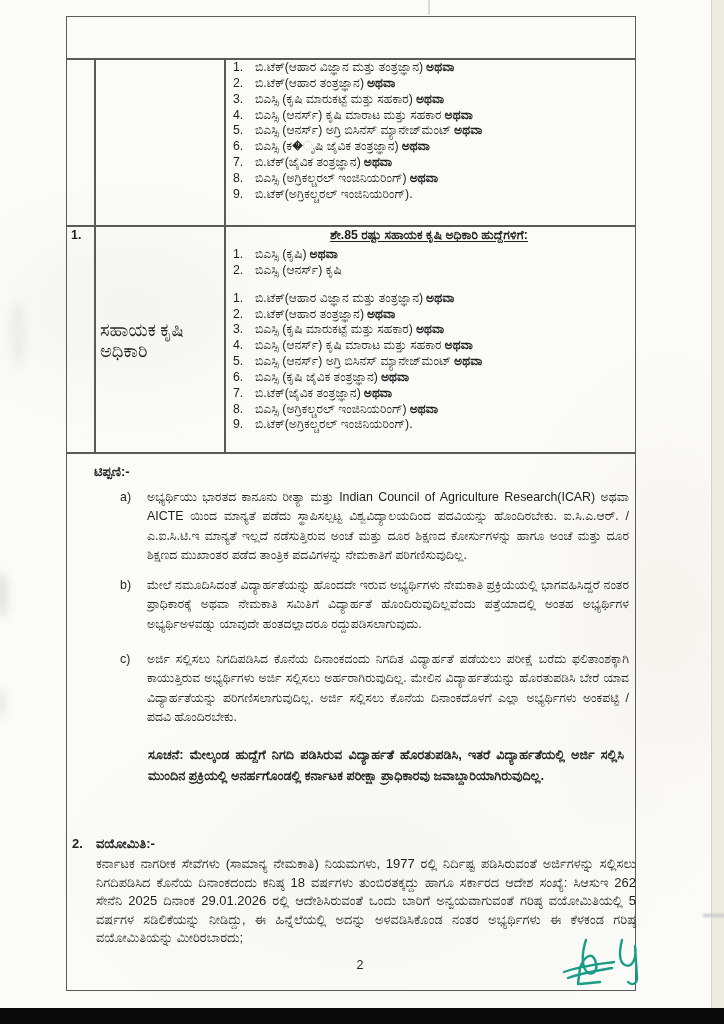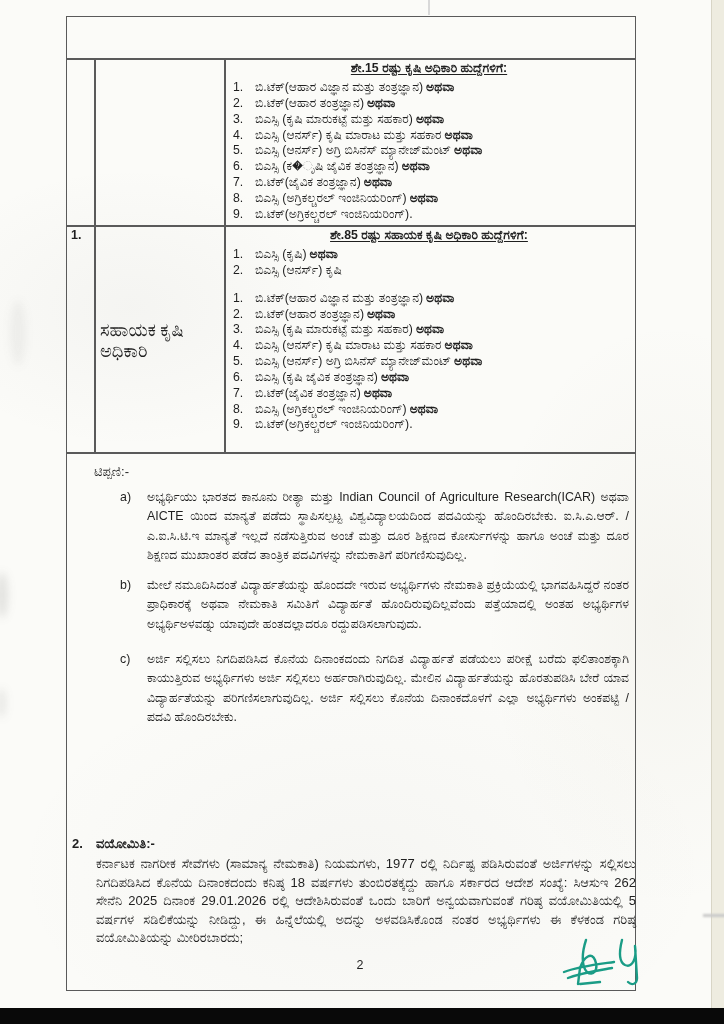--- a/index.html
+++ b/index.html
@@ -17,21 +17,21 @@
   .hline{position:absolute;height:1.5px;background:#5a5a5a;}
   .vline{position:absolute;width:1.5px;background:#5a5a5a;}
   .cell{position:absolute;font-size:12.3px;line-height:15.85px;}
   .qheader{font-weight:bold;text-align:center;text-decoration:underline;text-underline-offset:2px;line-height:17px;margin-bottom:3px;white-space:nowrap;}
   .qrow{display:flex;}
   .qnum{flex:none;width:26px;padding-left:4px;box-sizing:border-box;}
   .qtext{white-space:nowrap;}
   .or{font-weight:bold;margin-left:3px;text-align:right;}
   .serial{position:absolute;left:71px;top:228px;font-size:12.5px;font-weight:bold;}
   .post-cell{position:absolute;left:100px;top:320px;width:110px;font-size:18px;line-height:21px;font-family:Liberation Serif, serif;}
-  .notes-title{position:absolute;left:94px;top:464px;font-size:13px;font-weight:normal;}
+  .notes-title{position:absolute;left:94px;top:464px;font-size:13px;font-weight:bold;}
   .note{position:absolute;display:flex;font-size:12.4px;line-height:19.4px;}
   .note .nlabel{flex:none;width:27px;}
   .note .ntext{width:482px;text-align:justify;}
   .notice{position:absolute;left:148px;top:744px;width:476px;font-size:12.8px;line-height:21px;font-weight:bold;text-align:justify;}
   .sec2-title{position:absolute;left:72px;top:836px;display:flex;font-size:13px;font-weight:bold;}
   .sec2-title .s2num{flex:none;width:24px;}
   .sec2-body{position:absolute;left:96px;top:855px;width:540px;font-size:13px;line-height:18.6px;text-align:justify;}
   .page-num{position:absolute;left:340px;top:958px;width:40px;text-align:center;font-size:12.5px;}
   .signature{position:absolute;left:556px;top:926px;width:112px;height:76px;}
   .band{position:absolute;left:0;top:1008px;width:724px;height:16px;background:#090909;z-index:9;}
@@ -56,21 +56,20 @@
   <div class="rdash"></div>
 
   <div class="frame"></div>
   <div class="hline" style="left:66px;top:58px;width:570px;"></div>
   <div class="hline" style="left:66px;top:225px;width:570px;"></div>
   <div class="hline" style="left:66px;top:452px;width:570px;"></div>
   <div class="vline" style="left:94px;top:58px;height:394px;"></div>
   <div class="vline" style="left:224px;top:58px;height:394px;"></div>
 
   <div class="cell" style="left:229px;top:60px;width:400px;">
-    <div class="qheader">ಶೇ.15 ರಷ್ಟು ಕೃಷಿ ಅಧಿಕಾರಿ ಹುದ್ದೆಗಳಿಗೆ:</div>
     <div>
       <div class="qrow">
           <span class="qnum">1.</span>
           <span class="qtext"><span>ಬಿ.ಟೆಕ್(ಆಹಾರ ವಿಜ್ಞಾನ ಮತ್ತು ತಂತ್ರಜ್ಞಾನ)</span><span class="or">ಅಥವಾ</span></span>
         </div>
       <div class="qrow">
           <span class="qnum">2.</span>
           <span class="qtext"><span>ಬಿ.ಟೆಕ್(ಆಹಾರ ತಂತ್ರಜ್ಞಾನ)</span><span class="or">ಅಥವಾ</span></span>
         </div>
       <div class="qrow">
@@ -168,20 +167,21 @@
   </div>
   <div class="note" style="left:120px;top:576px;">
     <span class="nlabel">b)</span>
     <span class="ntext">ಮೇಲೆ ನಮೂದಿಸಿದಂತೆ ವಿದ್ಯಾರ್ಹತೆಯನ್ನು ಹೊಂದದೇ ಇರುವ ಅಭ್ಯರ್ಥಿಗಳು ನೇಮಕಾತಿ ಪ್ರಕ್ರಿಯೆಯಲ್ಲಿ ಭಾಗವಹಿಸಿದ್ದರೆ ನಂತರ ಪ್ರಾಧಿಕಾರಕ್ಕೆ ಅಥವಾ ನೇಮಕಾತಿ ಸಮಿತಿಗೆ ವಿದ್ಯಾರ್ಹತೆ ಹೊಂದಿರುವುದಿಲ್ಲವೆಂದು ಪತ್ತೆಯಾದಲ್ಲಿ ಅಂತಹ ಅಭ್ಯರ್ಥಿಗಳ ಅಭ್ಯರ್ಥಿಅಳವಡ್ನು ಯಾವುದೇ ಹಂತದಲ್ಲಾದರೂ ರದ್ದುಪಡಿಸಲಾಗುವುದು.</span>
   </div>
   <div class="note" style="left:120px;top:650px;">
     <span class="nlabel">c)</span>
     <span class="ntext">ಅರ್ಜಿ ಸಲ್ಲಿಸಲು ನಿಗದಿಪಡಿಸಿದ ಕೊನೆಯ ದಿನಾಂಕದಂದು ನಿಗದಿತ ವಿದ್ಯಾರ್ಹತೆ ಪಡೆಯಲು ಪರೀಕ್ಷೆ ಬರೆದು ಫಲಿತಾಂಶಕ್ಕಾಗಿ ಕಾಯುತ್ತಿರುವ ಅಭ್ಯರ್ಥಿಗಳು ಅರ್ಜಿ ಸಲ್ಲಿಸಲು ಅರ್ಹರಾಗಿರುವುದಿಲ್ಲ. ಮೇಲಿನ ವಿದ್ಯಾರ್ಹತೆಯನ್ನು ಹೊರತುಪಡಿಸಿ ಬೇರೆ ಯಾವ ವಿದ್ಯಾರ್ಹತೆಯನ್ನು ಪರಿಗಣಿಸಲಾಗುವುದಿಲ್ಲ. ಅರ್ಜಿ ಸಲ್ಲಿಸಲು ಕೊನೆಯ ದಿನಾಂಕದೊಳಗೆ ಎಲ್ಲಾ ಅಭ್ಯರ್ಥಿಗಳು ಅಂಕಪಟ್ಟಿ / ಪದವಿ ಹೊಂದಿರಬೇಕು.</span>
   </div>
 
+  <div class="notice">ಸೂಚನೆ: ಮೇಲ್ಕಂಡ ಹುದ್ದೆಗೆ ನಿಗದಿ ಪಡಿಸಿರುವ ವಿದ್ಯಾರ್ಹತೆ ಹೊರತುಪಡಿಸಿ, ಇತರೆ ವಿದ್ಯಾರ್ಹತೆಯಲ್ಲಿ ಅರ್ಜಿ ಸಲ್ಲಿಸಿ ಮುಂದಿನ ಪ್ರಕ್ರಿಯಲ್ಲಿ ಅನರ್ಹಗೊಂಡಲ್ಲಿ ಕರ್ನಾಟಕ ಪರೀಕ್ಷಾ ಪ್ರಾಧಿಕಾರವು ಜವಾಬ್ದಾರಿಯಾಗಿರುವುದಿಲ್ಲ.</div>
 
   <div class="sec2-title">
     <span class="s2num">2.</span>
     <span>ವಯೋಮಿತಿ:-</span>
   </div>
   <div class="sec2-body">ಕರ್ನಾಟಕ ನಾಗರೀಕ ಸೇವೆಗಳು (ಸಾಮಾನ್ಯ ನೇಮಕಾತಿ) ನಿಯಮಗಳು, 1977 ರಲ್ಲಿ ನಿರ್ದಿಷ್ಟ ಪಡಿಸಿರುವಂತೆ ಅರ್ಜಿಗಳನ್ನು ಸಲ್ಲಿಸಲು ನಿಗದಿಪಡಿಸಿದ ಕೊನೆಯ ದಿನಾಂಕದಂದು ಕನಿಷ್ಠ 18 ವರ್ಷಗಳು ತುಂಬಿರತಕ್ಕದ್ದು ಹಾಗೂ ಸರ್ಕಾರದ ಆದೇಶ ಸಂಖ್ಯೆ: ಸಿಆಸುಇ 262 ಸೇನೆನಿ 2025 ದಿನಾಂಕ 29.01.2026 ರಲ್ಲಿ ಆದೇಶಿಸಿರುವಂತೆ ಒಂದು ಬಾರಿಗೆ ಅನ್ವಯವಾಗುವಂತೆ ಗರಿಷ್ಠ ವಯೋಮಿತಿಯಲ್ಲಿ 5 ವರ್ಷಗಳ ಸಡಿಲಿಕೆಯನ್ನು ನೀಡಿದ್ದು, ಈ ಹಿನ್ನೆಲೆಯಲ್ಲಿ ಅದನ್ನು ಅಳವಡಿಸಿಕೊಂಡ ನಂತರ ಅಭ್ಯರ್ಥಿಗಳು ಈ ಕೆಳಕಂಡ ಗರಿಷ್ಠ ವಯೋಮಿತಿಯನ್ನು ಮೀರಿರಬಾರದು;</div>
 
   <div class="page-num">2</div>
 
   <svg class="signature" viewBox="0 0 112 76">

